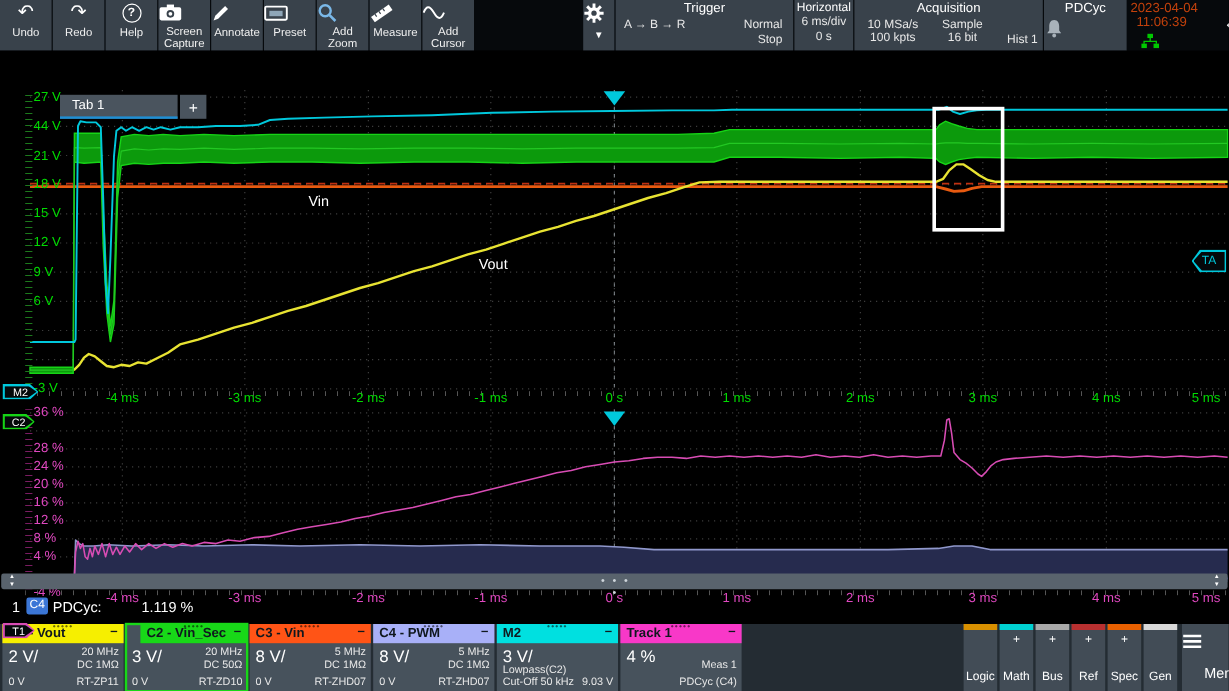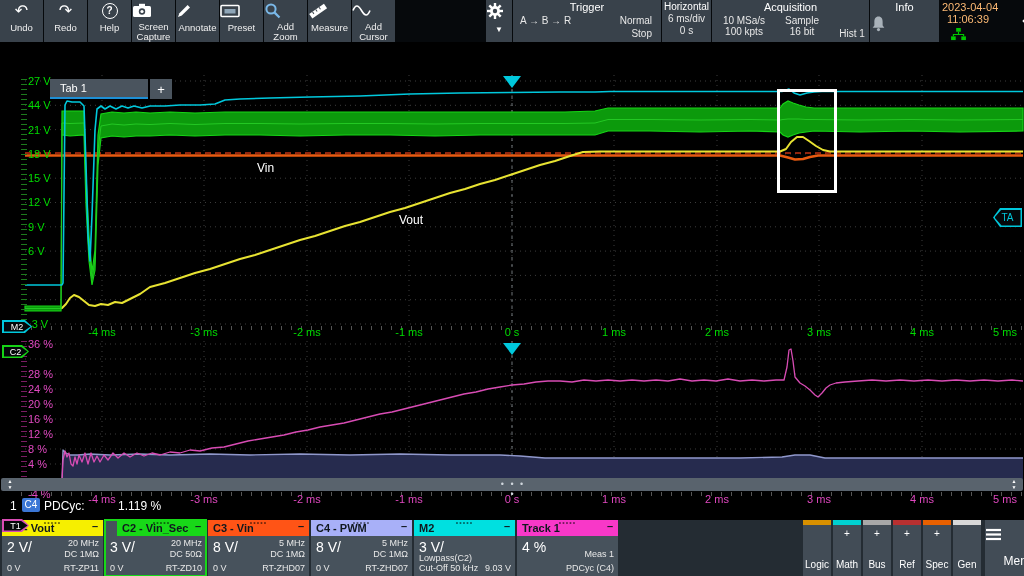--- a/index.html
+++ b/index.html
@@ -24,21 +24,21 @@
   #sec-trigger{left:513px;width:148px;}
   #sec-trigger .seq{position:absolute;left:7px;top:15px;}
   #sec-trigger .mode{position:absolute;right:9px;top:15px;}
   #sec-trigger .state{position:absolute;right:9px;top:28px;}
   #sec-horizontal{left:662px;width:49px;}
   #sec-horizontal .l1,#sec-horizontal .l2{text-align:center;margin-top:1px;}
   #sec-acq{left:712px;width:157px;}
   .acqcol{position:absolute;top:15px;width:56px;text-align:center;}
   #sec-info{left:870px;width:69px;}
   #sec-info .bell{display:flex;justify-content:center;margin-top:2px;}
-  #datetime{position:absolute;left:939px;top:0;width:85px;height:42px;background:#06090c;color:#fdba74;}
+  #datetime{position:absolute;left:939px;top:0;width:85px;height:42px;background:#06090c;color:#c2410c;}
   #datetime .d{font-size:11px;text-align:left;padding-left:3px;margin-top:1px;}
   #datetime .t{font-size:11px;text-align:left;padding-left:8px;}
   #lanicon{position:absolute;left:12px;top:28px;}
   #rslogo{position:absolute;right:2px;top:6px;}
 
   
   #plots{position:absolute;left:0;top:42px;width:1024px;height:436px;background:#000;margin-top:33px;}
   svg{position:absolute;left:0;}
   #mainsvg{top:0;} #botsvg{top:266px;}
   .ylab{position:absolute;left:28px;font-size:11px;white-space:nowrap;z-index:5;}
@@ -225,21 +225,21 @@
       <div class="acqcol" style="left:62px">
         <div class="small">Sample</div>
         <div class="small">16 bit</div>
       </div>
       <div class="acqcol" style="left:112px;top:28px">
         <div class="small">Hist 1</div>
       </div>
     </div>
 
     <div class="tsec" id="sec-info">
-      <div class="title">Info</div>
+      <div class="title">PDCyc</div>
       <div class="bell" id="bell-slot">
           <svg width="17" height="17" viewBox="0 0 16 16">
             <path d="M8 1.5 C5.2 1.5 4.1 3.8 4.1 6.5 L4.1 9.8 L2.5 12 L13.5 12 L11.9 9.8 L11.9 6.5 C11.9 3.8 10.8 1.5 8 1.5 Z" fill="#a9b2ba"></path>
             <circle cx="8" cy="13.7" r="1.5" fill="#a9b2ba"></circle>
           </svg>
         </div>
     </div>
 
     <div id="datetime">
       <div class="d">2023-04-04</div>

